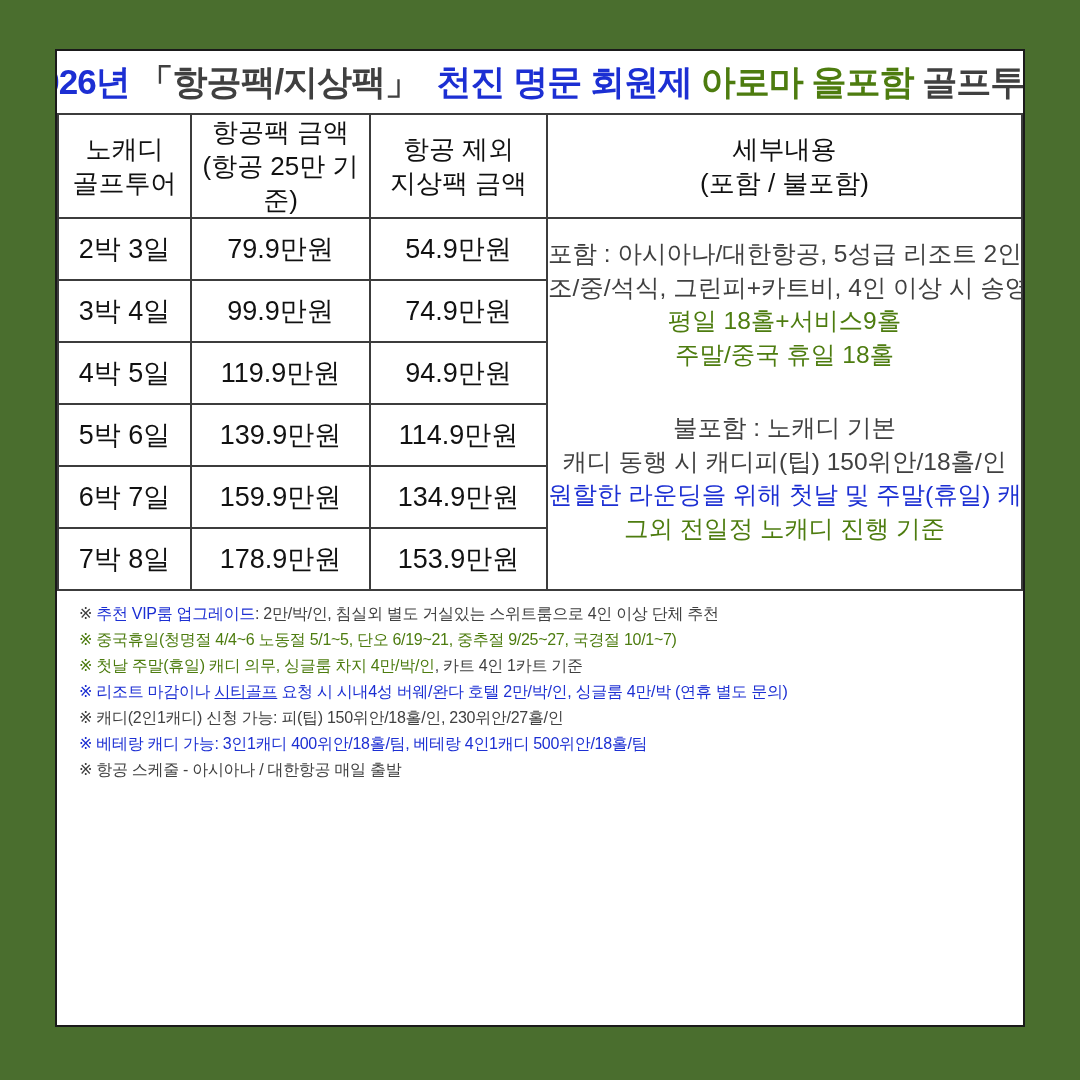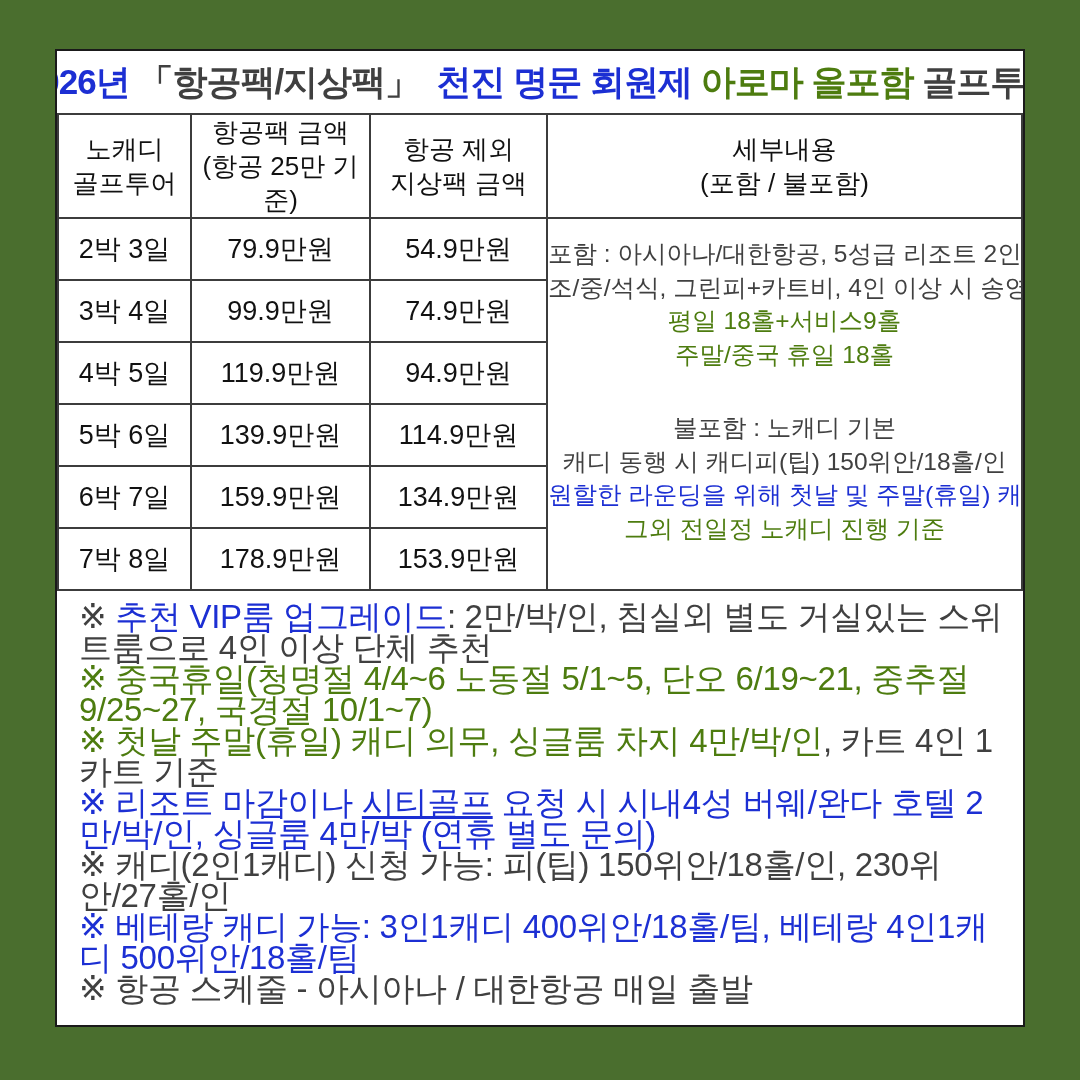--- a/index.html
+++ b/index.html
@@ -46,21 +46,21 @@
   }
   .detail-group { margin-bottom:40px; }
   .detail-line {
     font-size:24.5px; line-height:33.5px;
     text-align:center; white-space:pre;
   }
   .notes {
     padding:10px 8px 0 22px;
   }
   .note {
-    font-size:33px; line-height:31px;
+    font-size:16px; line-height:26px;
     white-space:pre-wrap; letter-spacing:-0.3px;
   }
   .c-black { color:#404040; }
   .c-blue  { color:#1c2fd3; }
   .c-red   { color:#4d7c0f; }
   .bold { font-weight:normal; }
   .underline { text-decoration:underline; }
 </style>
 </head>
 <body>

